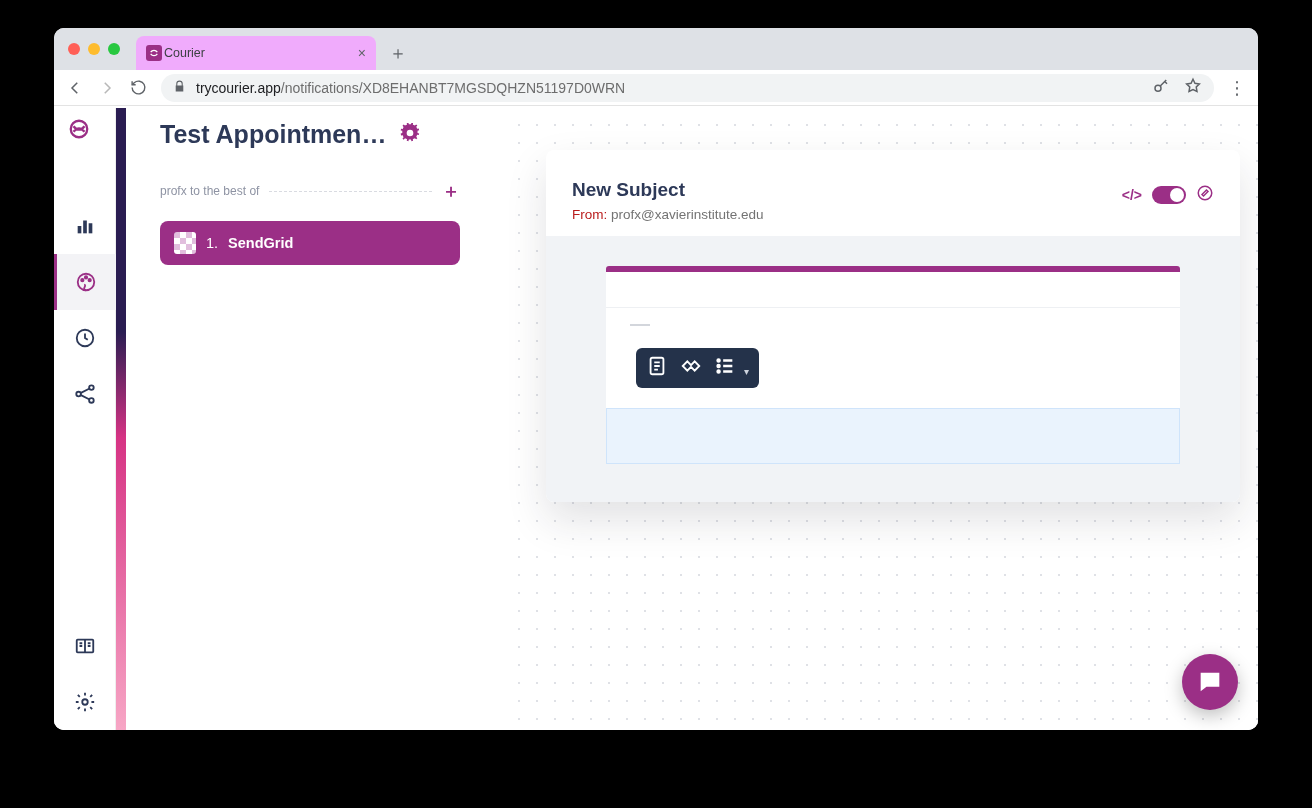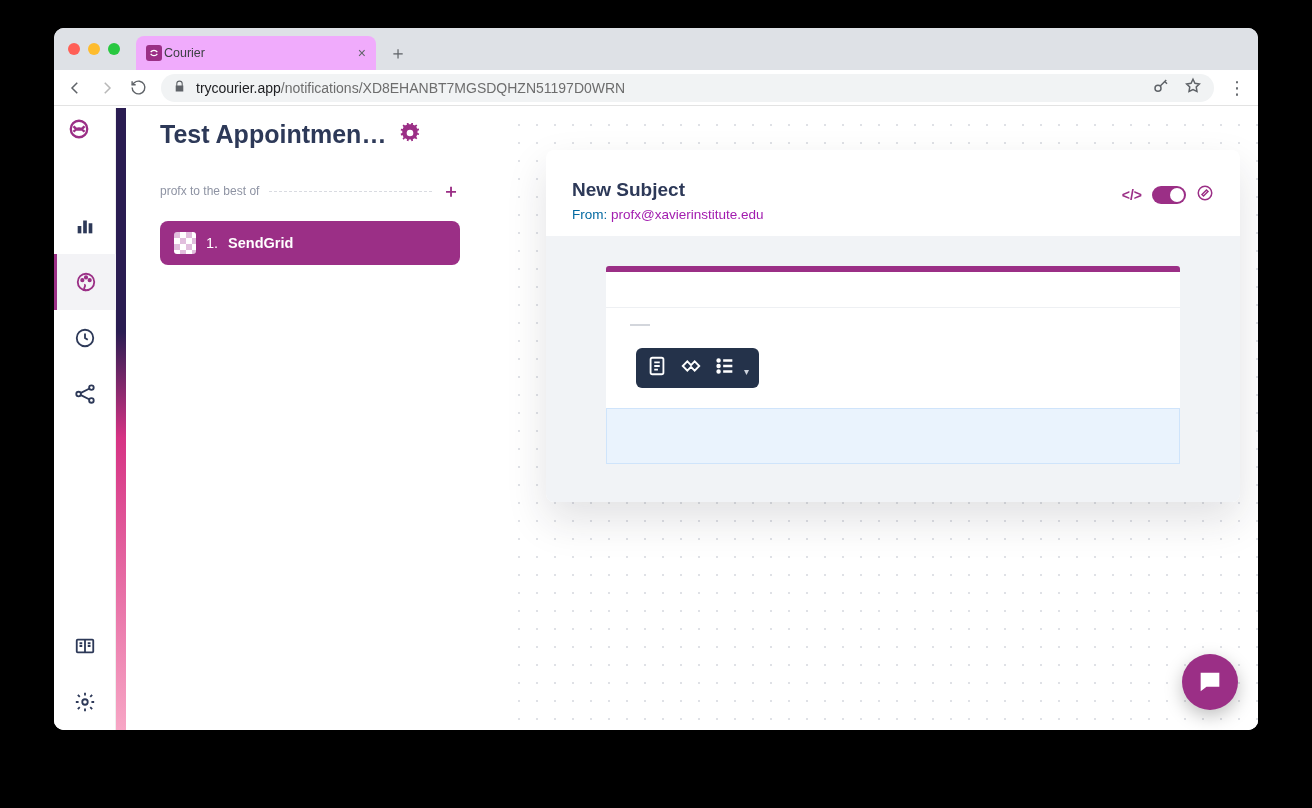--- a/index.html
+++ b/index.html
@@ -197,22 +197,22 @@
     background:#fff;
     border-radius:8px;
     box-shadow:0 18px 40px rgba(30,34,50,.13);
   }
   .card-head {
     padding:18px 26px 14px;
     display:flex;
   }
   .subject { font-size:19px; font-weight:700; color:#2d3958;margin-top:11px; }
   .from-row { margin-top:6px; font-size:13.5px; }
-  .from-label { color:#0369a1; }
-  .from-val { color:#a21caf; }
+  .from-label { color:#b91c1c; }
+  .from-val { color:#737373; }
   .head-icons { margin-left:auto; display:flex; align-items:center; gap:10px; }
   .code-icon { color:#9b2f86; font-weight:700; font-size:14px; }
   .toggle {
     width:34px;height:18px;border-radius:9px;background:#9b2f86;
     position:relative;
   }
   .toggle::after{
     content:"";position:absolute;right:2px;top:2px;width:14px;height:14px;
     background:#fff;border-radius:50%;
   }

